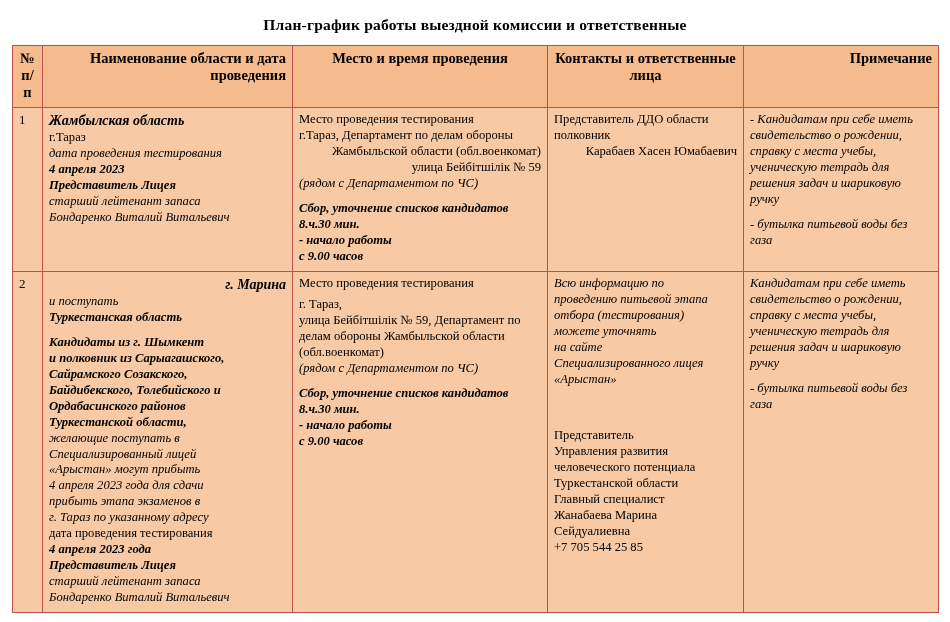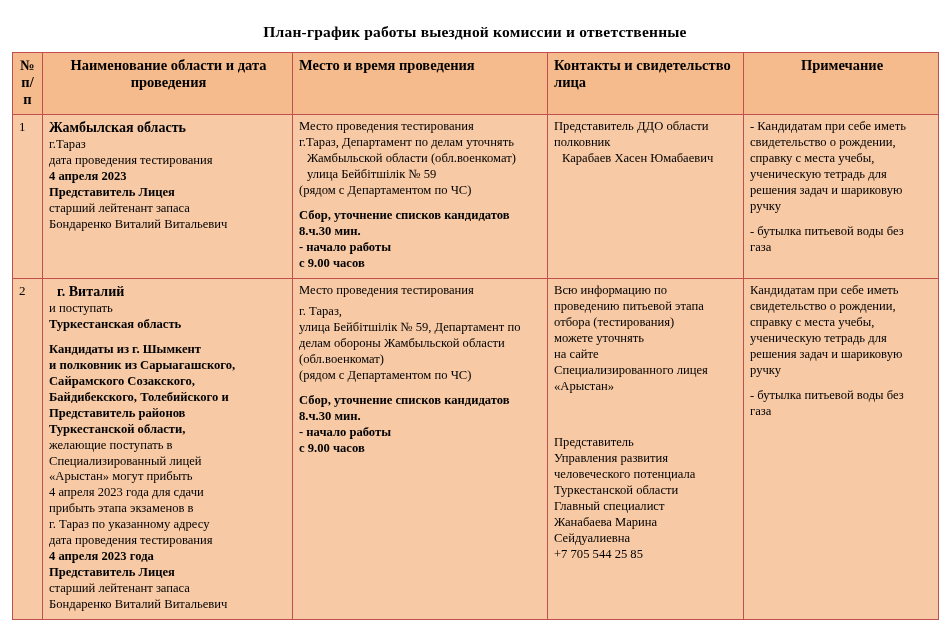--- a/index.html
+++ b/index.html
@@ -20,21 +20,21 @@
     position: relative;
     box-sizing: border-box;
     padding: 8px 12px 0 12px;
   }
   .doc-title {
     text-align: center;
     font-weight: bold;
     font-size: 15.5px;
     line-height: 1.55;
     letter-spacing: 0.2px;
-    margin: 12px 18px 8px 18px;
+    margin: 5px 18px 8px 18px;
   }
   .doc-title .line {
     display: block;
     white-space: nowrap;
   }
   table.schedule {
     border-collapse: collapse;
     width: 926px;
     table-layout: fixed;
     border: 1.5px solid #c0504d;
@@ -42,30 +42,30 @@
   table.schedule th,
   table.schedule td {
     border: 1px solid #c0504d;
     vertical-align: top;
     padding: 4px 6px 6px 6px;
   }
   thead th {
     background: #f5bb8c;
     font-weight: bold;
     font-size: 14.5px;
-    text-align: left;
+    text-align: center;
     vertical-align: top;
     padding-top: 5px;
     padding-bottom: 5px;
   }
   thead th.col-num {
     text-align: center;
   }
   thead th.col-left {
-    text-align: center;
+    text-align: right;
     padding-left: 8px;
   }
   tbody td {
     background: #f7c9a4;
     font-size: 12.6px;
     line-height: 1.27;
   }
   tbody tr.row-2 td {
     background: #f7c9a4;
   }
@@ -75,24 +75,24 @@
     padding-left: 6px;
     background: #f7c9a4;
   }
   .col-w-num   { width: 30px; }
   .col-w-name  { width: 250px; }
   .col-w-place { width: 255px; }
   .col-w-cont  { width: 196px; }
   .col-w-note  { width: 195px; }
 
   .b    { font-weight: normal; }
-  .i    { }
-  .bi   { font-weight: bold; }
+  .i    { font-style: italic; }
+  .bi   { font-weight: bold; font-style: italic; }
   .ind  { display: block; }
-  .p1   { padding-left: 8px; }
+  .p1   { padding-left: 8px; text-align: right; }
   .gap  { display: block; height: 9px; }
   .gap-sm { display: block; height: 5px; }
   .gap-lg { display: block; height: 40px; }
   .big  { font-size: 14px; }
 </style>
 </head>
 <body>
 
 <div class="page">
 
@@ -109,42 +109,42 @@
       <col class="col-w-note">
     </colgroup>
     <thead>
       <tr>
         <th class="col-num">
           <span class="ind">№</span>
           <span class="ind">п/п</span>
         </th>
         <th class="col-left">Наименование области и дата проведения</th>
         <th>Место и время проведения</th>
-        <th>Контакты и свидетельство лица</th>
+        <th>Контакты и ответственные лица</th>
         <th class="col-left">Примечание</th>
       </tr>
     </thead>
     <tbody>
 
       <tr class="row-1">
         <td class="cell-num">1</td>
 
         <td>
           <span class="ind bi big">Жамбылская область</span>
           <span class="ind b">г.Тараз</span>
           <span class="ind i">дата проведения тестирования</span>
           <span class="ind bi">4 апреля 2023</span>
           <span class="ind bi">Представитель Лицея</span>
           <span class="ind i">старший лейтенант запаса</span>
           <span class="ind i">Бондаренко Виталий Витальевич</span>
         </td>
 
         <td>
           <span class="ind b">Место проведения тестирования</span>
-          <span class="ind">г.Тараз,  Департамент по делам уточнять</span>
+          <span class="ind">г.Тараз,  Департамент по делам обороны</span>
           <span class="ind p1">Жамбыльской области (обл.военкомат)</span>
           <span class="ind p1">улица Бейбітшілік № 59</span>
           <span class="ind i">(рядом с Департаментом по ЧС)</span>
           <span class="gap"></span>
           <span class="ind bi">Сбор, уточнение списков кандидатов</span>
           <span class="ind bi">8.ч.30 мин.</span>
           <span class="ind bi">- начало работы</span>
           <span class="ind bi">с 9.00 часов</span>
         </td>
 
@@ -164,29 +164,29 @@
           <span class="gap"></span>
           <span class="ind i">- бутылка питьевой воды без</span>
           <span class="ind i">газа</span>
         </td>
       </tr>
 
       <tr class="row-2">
         <td class="cell-num">2</td>
 
         <td>
-          <span class="ind bi big p1">г. Виталий</span>
+          <span class="ind bi big p1">г. Марина</span>
           <span class="ind i">и поступать</span>
           <span class="ind bi">Туркестанская область</span>
           <span class="gap"></span>
           <span class="ind bi">Кандидаты из г. Шымкент</span>
           <span class="ind bi">и полковник из Сарыагашского,</span>
           <span class="ind bi">Сайрамского Созакского,</span>
           <span class="ind bi">Байдибекского,  Толебийского и</span>
-          <span class="ind bi">Представитель районов</span>
+          <span class="ind bi">Ордабасинского районов</span>
           <span class="ind bi">Туркестанской области,</span>
           <span class="ind i">желающие поступать в</span>
           <span class="ind i">Специализированный лицей</span>
           <span class="ind i">«Арыстан» могут прибыть</span>
           <span class="ind i">4 апреля 2023 года для сдачи</span>
           <span class="ind i">прибыть этапа экзаменов в</span>
           <span class="ind i">г. Тараз  по указанному адресу</span>
           <span class="ind b">дата  проведения тестирования</span>
           <span class="ind bi">4 апреля 2023 года</span>
           <span class="ind bi">Представитель Лицея</span>

